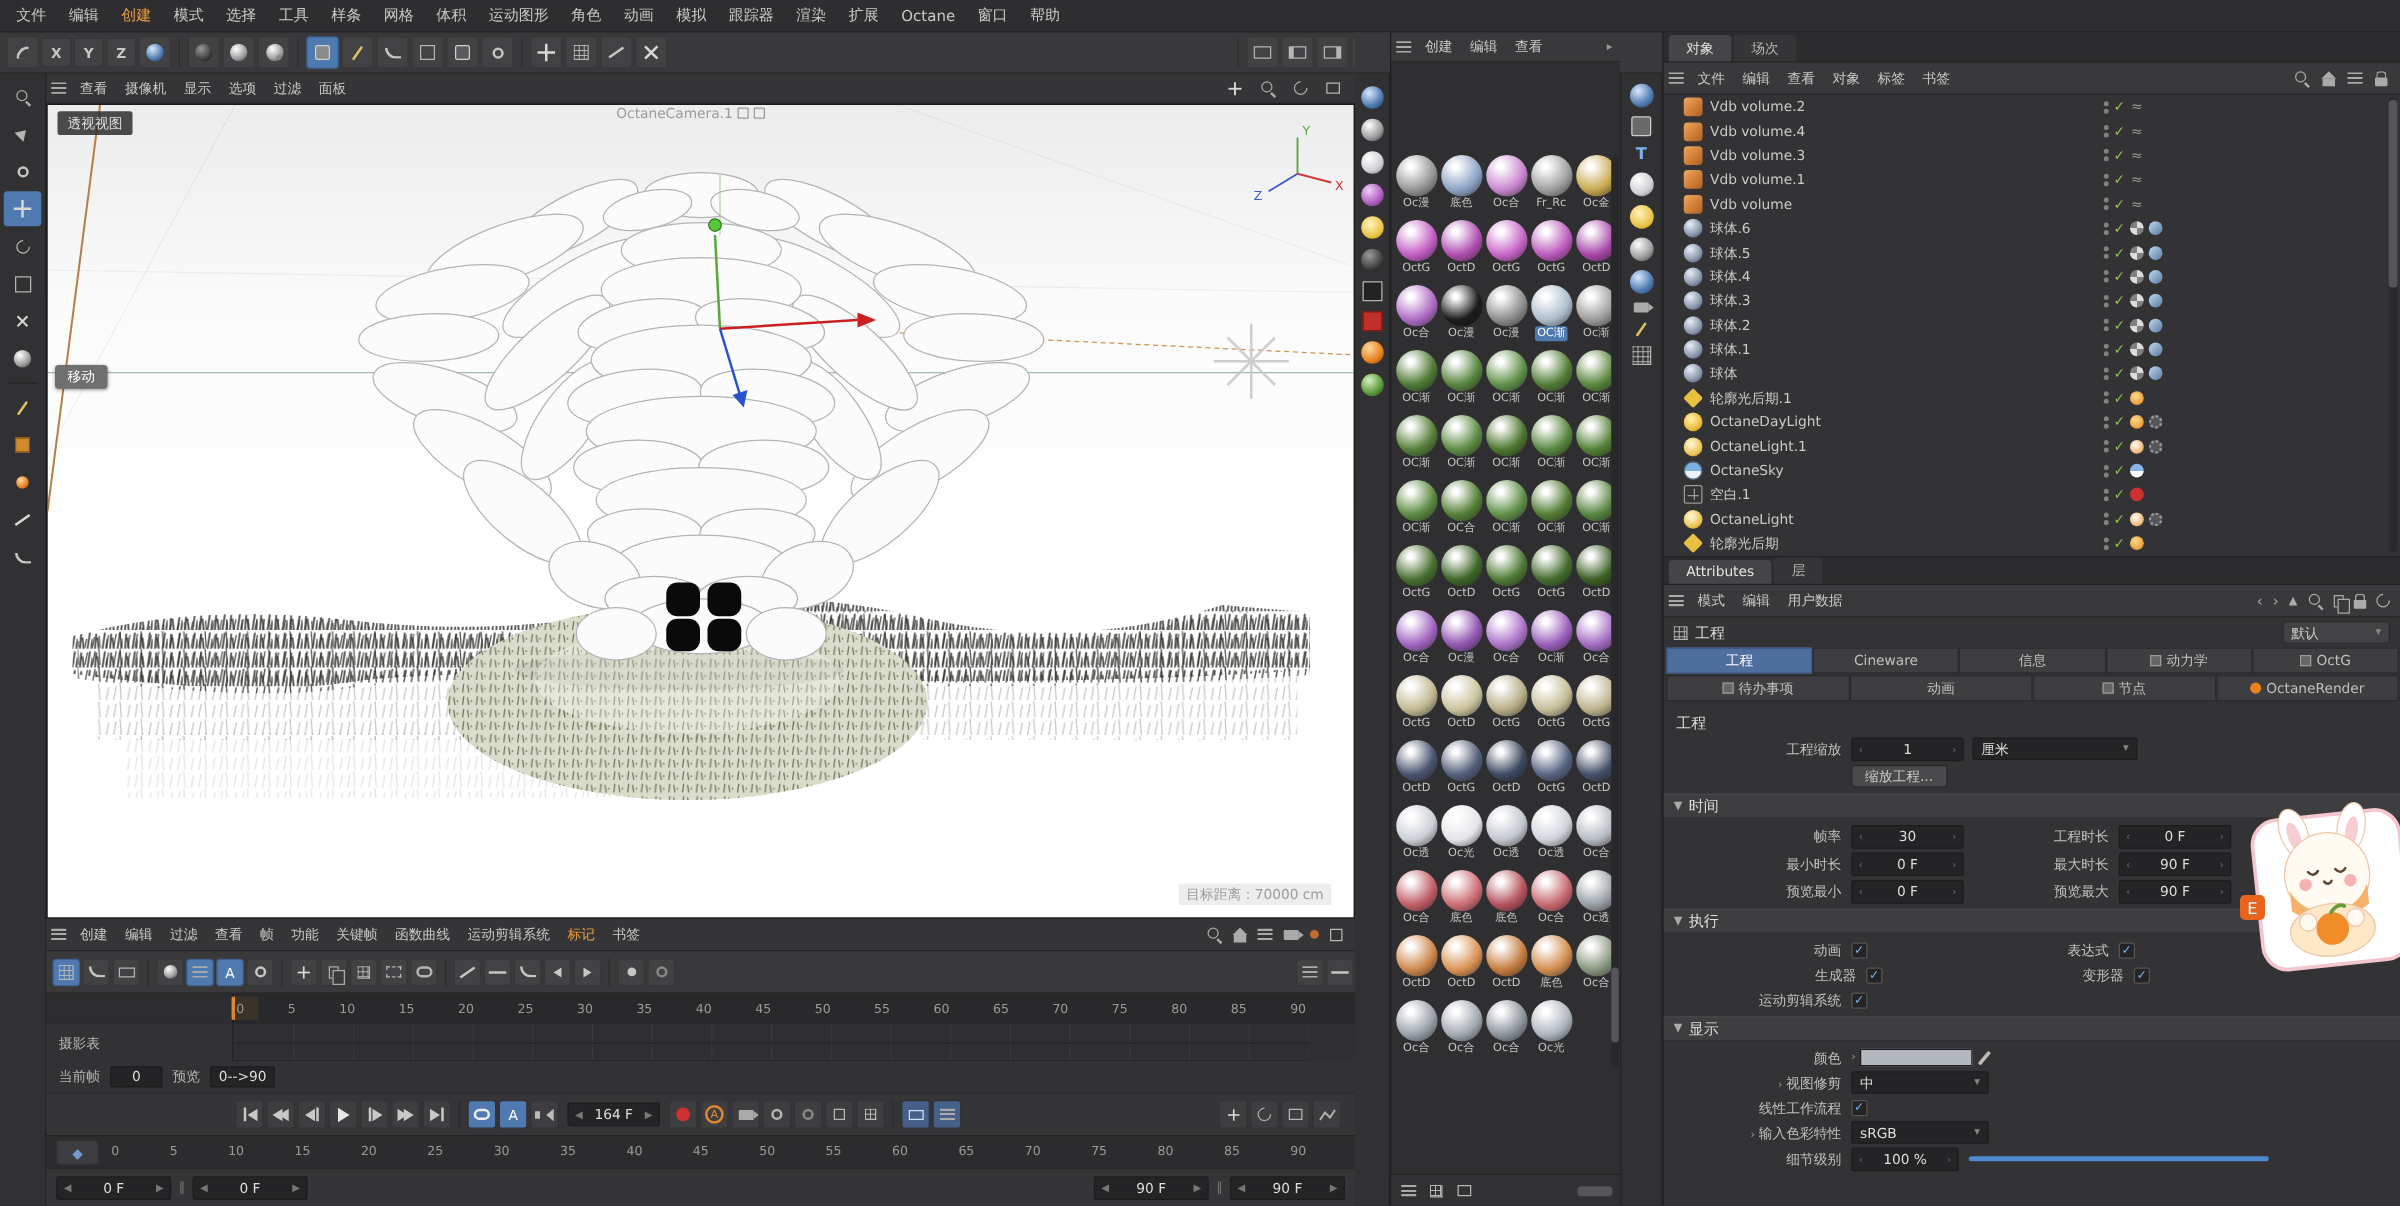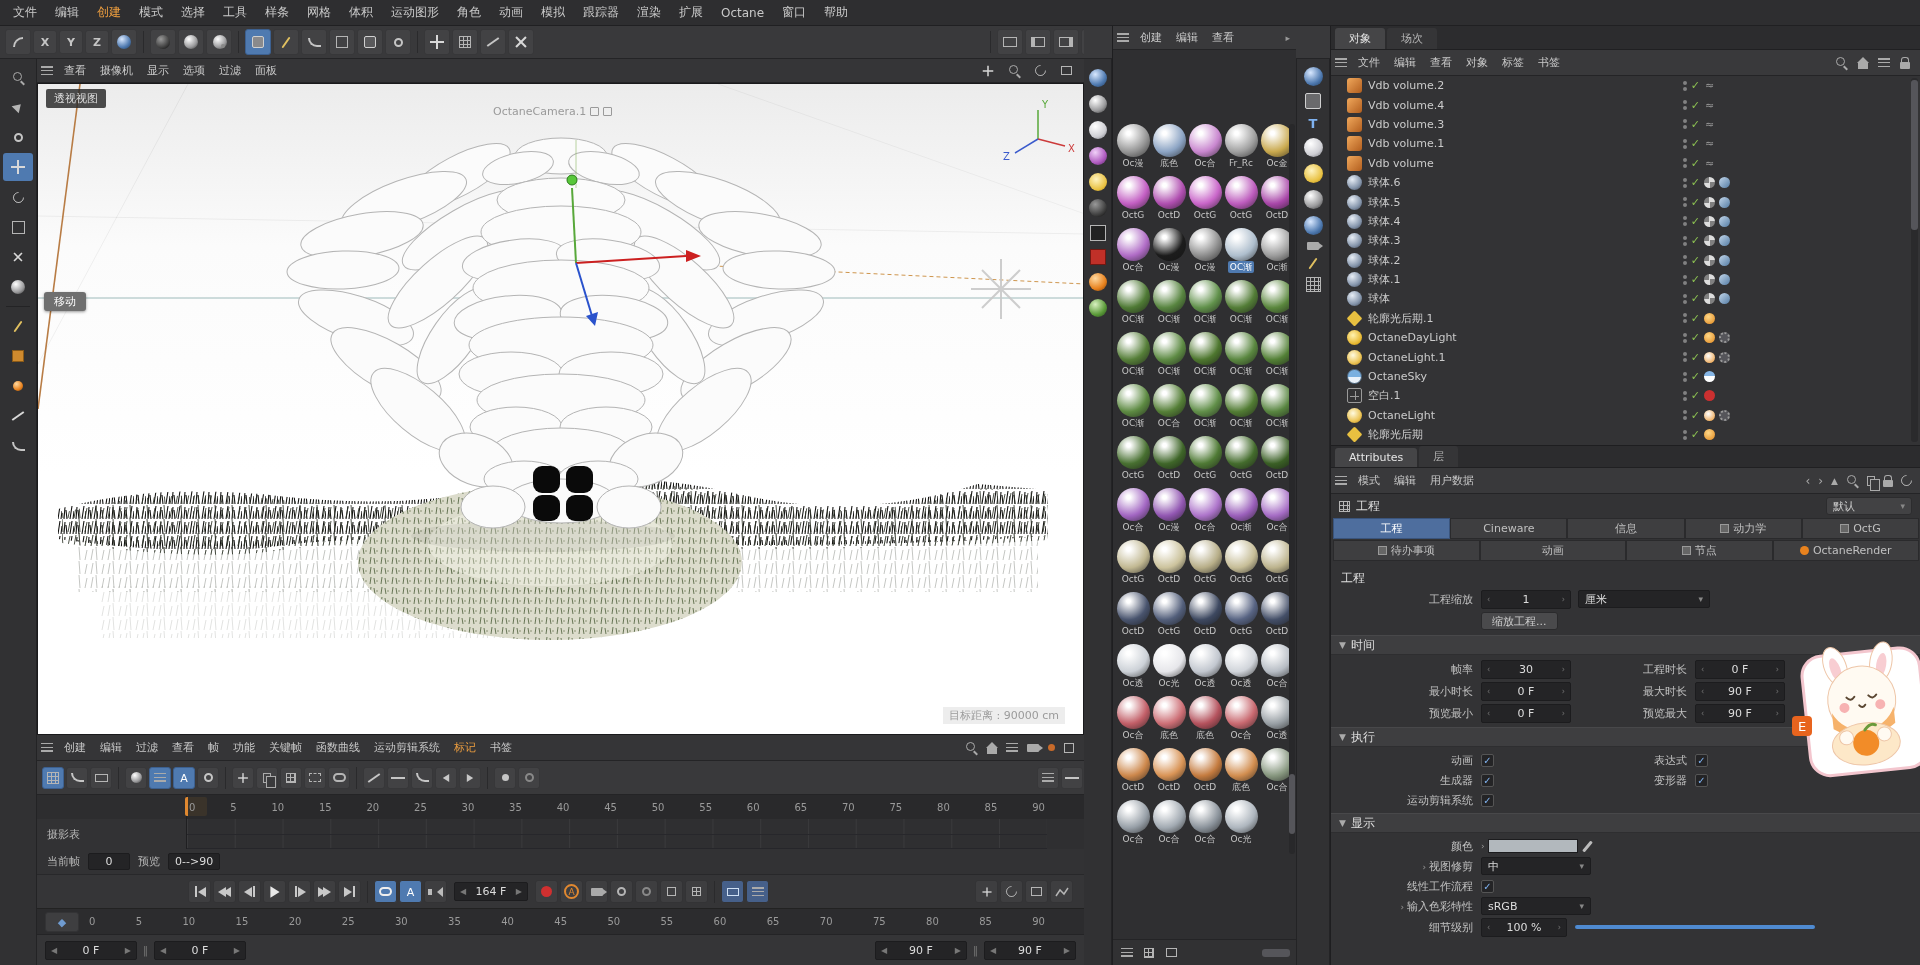--- a/index.html
+++ b/index.html
@@ -65,21 +65,21 @@
 
 #lefttools{left:0;top:59px;width:37px;height:906px;background:#313133;border-right:1px solid #232325;display:flex;flex-direction:column;align-items:center;padding-top:3px;}
 .lt{width:30px;height:28px;border-radius:3px;display:flex;align-items:center;justify-content:center;margin:1px 0;color:#b5b5b5;}
 .lt.act{background:#4f7ab0;color:#fff;}
 .ltsep{width:24px;height:1px;background:#232325;margin:4px 0;}
 
 #vpmenu{left:37px;top:59px;width:1047px;height:24px;background:#353537;border-bottom:1px solid #242426;display:flex;align-items:center;}
 #viewport{left:37px;top:83px;width:1047px;height:652px;background:linear-gradient(#ececec,#fbfbfb 25%,#ffffff 60%);border:1px solid #1a1a1c;overflow:hidden;}
 #viewport svg{position:absolute;left:0;top:0;}
 .vlabel{position:absolute;left:8px;top:5px;background:rgba(45,45,45,.85);color:#ddd;font-size:11px;padding:2px 8px;border-radius:2px;}
-.camlabel{position:absolute;left:455px;top:21px;color:#9a9a9a;font-size:11px;display:flex;align-items:center;gap:4px;}
+.camlabel{position:absolute;left:455px;top:0;color:#9a9a9a;font-size:11px;display:flex;align-items:center;gap:4px;}
 .camlabel .tic{width:9px;height:9px;border:1px solid #9a9a9a;border-radius:1px;}
 .mvtip{position:absolute;left:6px;top:208px;background:#6f6f6f;color:#fff;font-size:11px;padding:2px 10px;border-radius:3px;box-shadow:0 1px 3px rgba(0,0,0,.4);}
 .dist{position:absolute;right:18px;bottom:10px;color:#9a9a9a;font-size:11px;background:rgba(230,230,230,.7);padding:1px 6px;}
 
 #timeline{left:37px;top:735px;width:1047px;height:230px;background:#323234;}
 .tl-menu{position:absolute;left:0;top:0;width:100%;height:26px;background:#353537;border-bottom:1px solid #242426;display:flex;align-items:center;}
 .tl-tools{position:absolute;left:0;top:26px;width:100%;height:34px;background:#39393b;border-bottom:1px solid #242426;display:flex;align-items:center;padding-left:4px;}
 .tl-ruler{position:absolute;left:0;top:60px;width:100%;height:24px;background:#29292b;}
 .tl-ruler .gut{position:absolute;left:0;top:0;width:150px;height:100%;background:#2d2d2f;border-right:1px solid #1f1f21;}
 .nums{position:absolute;left:150px;right:37px;top:0;height:100%;display:flex;justify-content:space-between;align-items:center;padding:0 2px;color:#9a9a9a;font-size:10px;}
@@ -470,21 +470,21 @@
       <text x="965" y="76" fill="#3a5acc">Z</text>
     </g>
   </svg>
   <span class="vlabel">透视视图</span>
   <span class="camlabel">
       <span>OctaneCamera.1</span>
       <span class="tic"></span>
       <span class="tic"></span>
     </span>
   <span class="mvtip">移动</span>
-  <span class="dist">目标距离 : 90000 cm</span>
+  <span class="dist">目标距离 : 70000 cm</span>
 </div>
 
 <div id="timeline" class="abs">
   <div class="tl-menu">
     <span class="ib xs">
         <span class="bars"></span>
       </span>
     <span class="mrow">
 
     <span class="mi sm">创建</span>
@@ -1605,21 +1605,21 @@
     <div class="asec">
         <span class="tri">▼</span>
         <span>执行</span>
       </div>
     <div class="arow2" style="height:20px;">
       <span class="albl">动画</span>
       <span class="cbx">✓</span>
       <span class="albl">表达式</span>
       <span class="cbx">✓</span>
     </div>
-    <div class="arow2" style="height:20px;">
+    <div class="arow2" style="height:20px;margin-left:12px;">
       <span class="albl">生成器</span>
       <span class="cbx">✓</span>
       <span class="albl">变形器</span>
       <span class="cbx">✓</span>
     </div>
     <div class="arow2" style="height:20px;">
       <span class="albl">运动剪辑系统</span>
       <span class="cbx">✓</span>
     </div>
 

